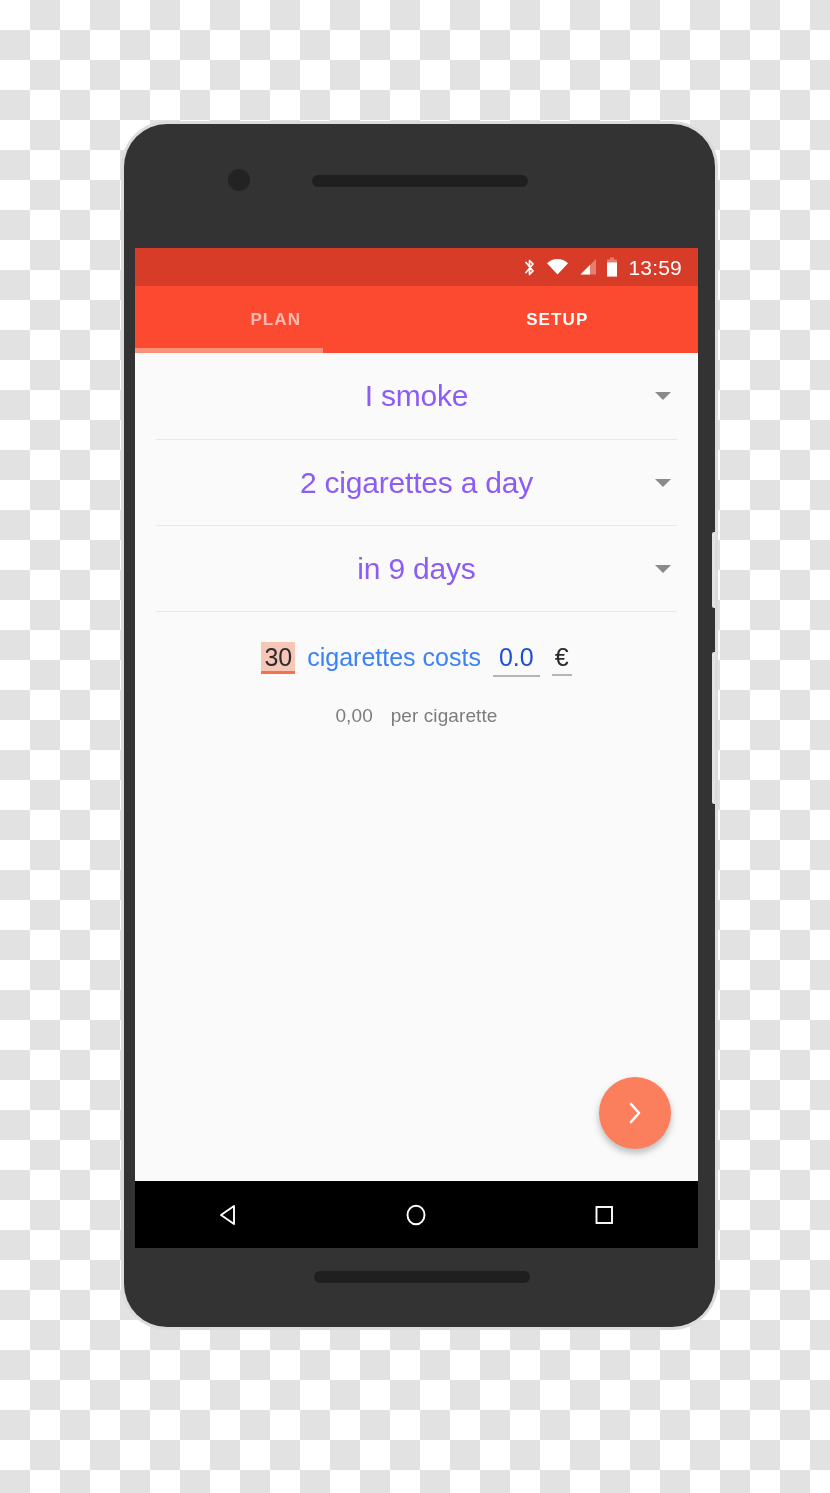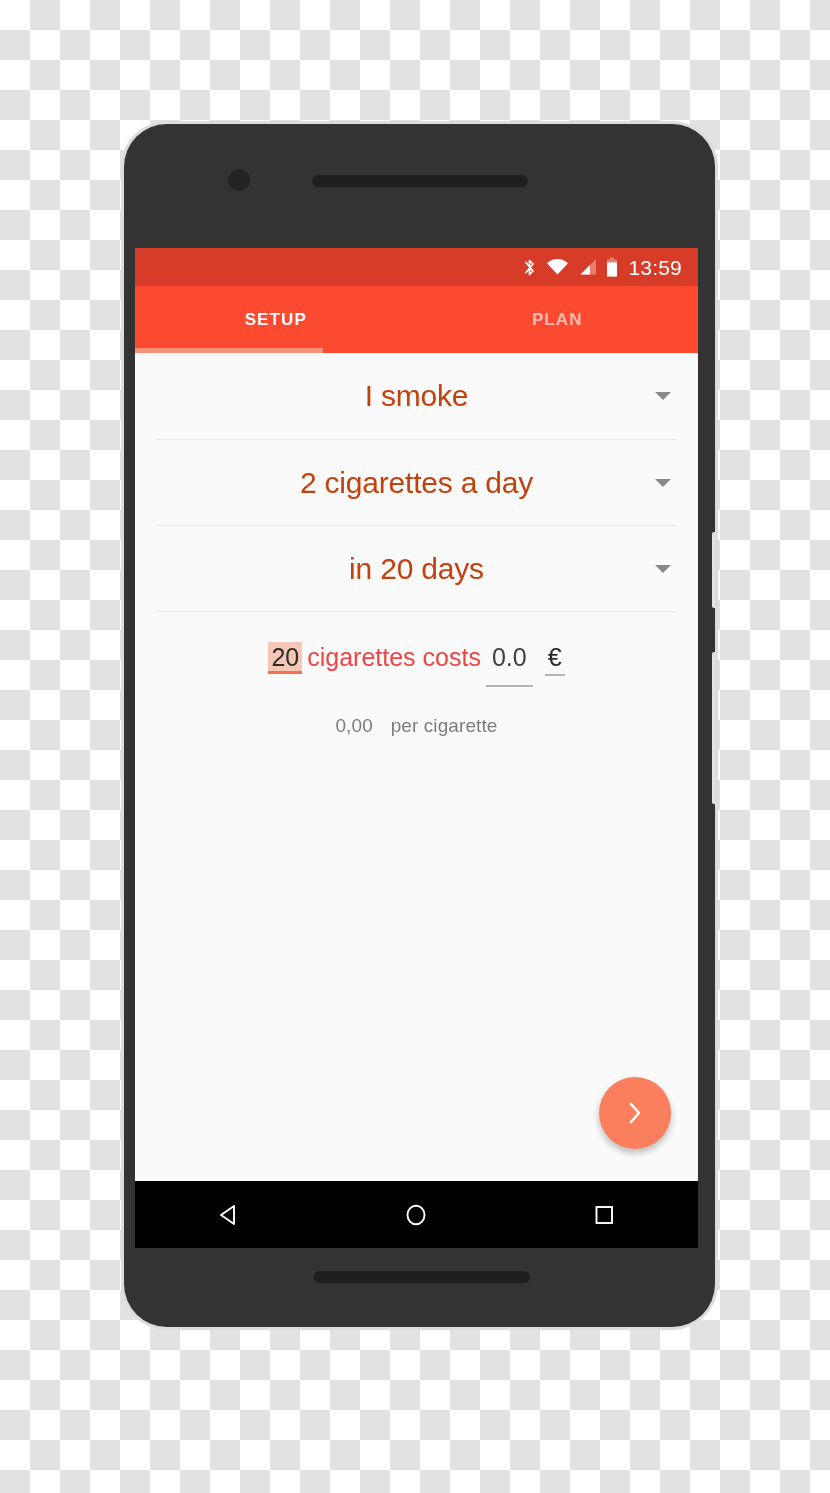--- a/index.html
+++ b/index.html
@@ -164,21 +164,21 @@
     display: flex;
     align-items: center;
     justify-content: center;
     position: relative;
     border-bottom: 1px solid #e8e8e8;
     cursor: pointer;
   }
   .select-row:first-child { height: 86px; }
   .select-value {
     font-size: 30px;
-    color: #c2410c;
+    color: #8b5cf6;
     font-weight: normal;
     line-height: 1;
     letter-spacing: -0.2px;
   }
   .caret {
     position: absolute;
     right: 6px;
     top: 50%;
     transform: translateY(-50%);
     width: 0;
@@ -200,27 +200,27 @@
   }
   .cost-qty {
     background: #f6c6b7;
     color: #2b2b2b;
     border-bottom: 3px solid #f4714f;
     padding: 2px 3px 1px 3px;
     line-height: 1.05;
     cursor: text;
   }
   .cost-label {
-    margin: 0 5px;
-    color: #ef4444;
+    margin: 0 12px;
+    color: #3b82f6;
   }
   .cost-amount {
-    color: #404040;
+    color: #1d4ed8;
     border-bottom: 2px solid #b5b5b5;
-    padding: 0 6px 13px 6px;
+    padding: 0 6px 3px 6px;
     min-width: 34px;
     text-align: center;
     cursor: text;
   }
   .cost-currency {
     margin-left: 12px;
     color: #2b2b2b;
     border-bottom: 2px solid #b5b5b5;
     padding: 0 3px 2px 3px;
     cursor: text;
@@ -308,49 +308,49 @@
               <rect x="4" y="0.5" width="4" height="2.2" fill="#e58070"></rect>
               <rect x="1" y="2.5" width="10" height="17" fill="#e58070"></rect>
               <rect x="1" y="5.5" width="10" height="14" fill="#ffffff"></rect>
             </svg>
           </span>
         </div>
         <span class="status-clock">13:59</span>
       </div>
 
       <div class="tab-bar">
+        <div class="tab">
+          <span>PLAN</span>
+        </div>
         <div class="tab active">
           <span>SETUP</span>
-        </div>
-        <div class="tab">
-          <span>PLAN</span>
         </div>
         <div class="tab-indicator"></div>
       </div>
 
       <div class="content">
 
         <div class="select-row">
           <span class="select-value">I smoke</span>
           <span class="caret"></span>
         </div>
 
         <div class="select-row">
           <span class="select-value">2 cigarettes a day</span>
           <span class="caret"></span>
         </div>
 
 
         <div class="select-row">
-          <span class="select-value">in 20 days</span>
+          <span class="select-value">in 9 days</span>
           <span class="caret"></span>
         </div>
 
         <div class="cost-row">
-          <span class="cost-qty">20</span>
+          <span class="cost-qty">30</span>
           <span class="cost-label">cigarettes costs</span>
           <span class="cost-amount">0.0</span>
           <span class="cost-currency">€</span>
         </div>
 
         <div class="per-cig">
           <span>0,00</span>
           <span class="sep"></span>
           <span>per cigarette</span>
         </div>

